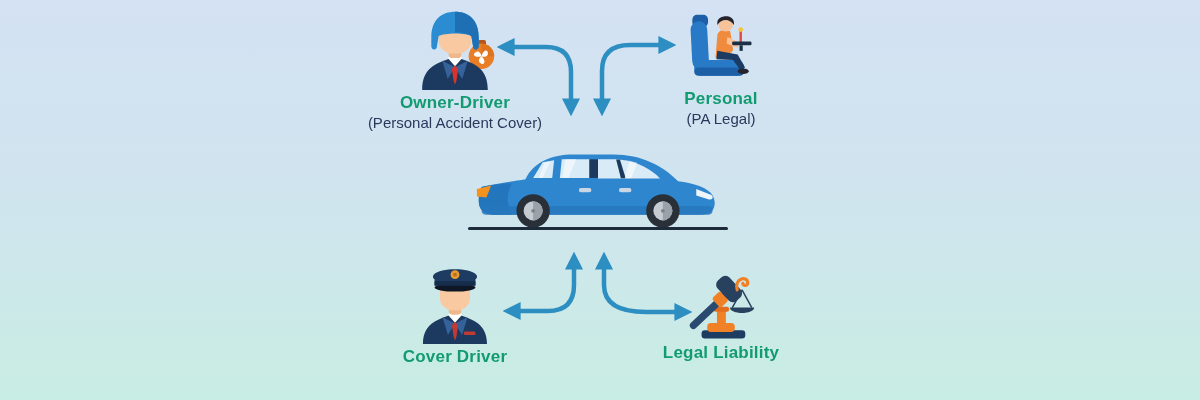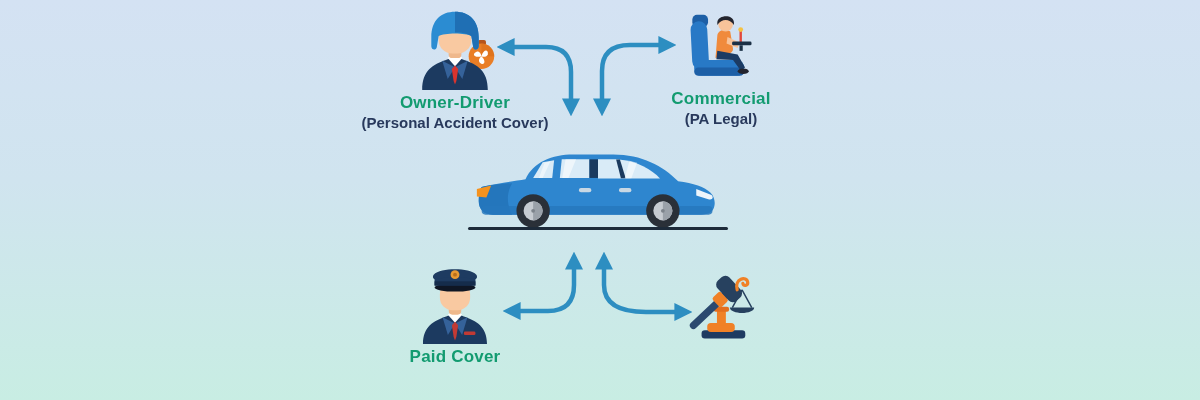--- a/index.html
+++ b/index.html
@@ -27,21 +27,21 @@
   .node-title {
     margin-top: 3px;
     font-size: 17px;
     font-weight: 700;
     letter-spacing: .2px;
     color: #129B70;
     line-height: 20px;
   }
   .node-subtitle {
     font-size: 15px;
-    font-weight: 700;
+    font-weight: 400;
     color: #28395C;
     line-height: 20px;
   }
   .car-wrap { position: absolute; left: 474px; top: 145px; line-height: 0; }
   .ground {
     position: absolute;
     left: 468px; top: 227px;
     width: 260px; height: 2.5px;
     background: #1D2B3A;
     border-radius: 2px;
@@ -147,21 +147,21 @@
         <path d="M36 11 C 37 3 53 2 54 11 L 54 14 C 49 7 41 7 36 14 Z" fill="#23242E"></path>
         <path d="M47 27 L 60 33 L 58 39 L 46 34 Z" fill="#F7C39A"></path>
         <path d="M36 42 L 58 46 L 66 60 L 61 63 L 53 52 L 35 51 Z" fill="#1C3B63"></path>
         <ellipse cx="64" cy="64" rx="6" ry="3" fill="#23242E"></ellipse>
         <rect x="60" y="20" width="2.6" height="13" fill="#E2483C"></rect>
         <circle cx="61.3" cy="19" r="2.6" fill="#F5C242"></circle>
         <rect x="52" y="32" width="21" height="4" rx="1.5" fill="#1B3046"></rect>
         <rect x="60" y="36" width="3.5" height="6" fill="#1B3046"></rect>
       </svg>
     </span>
-    <div class="node-title">Commercial</div>
+    <div class="node-title">Personal</div>
     <div class="node-subtitle">(PA Legal)</div>
   </div>
 
   <div class="node node-paid">
     <span class="icon">
       <svg width="86" height="80" viewBox="0 0 96 90">
         <path d="M12 90 C 12 70 24 64 38 59 L 48 55 L 58 59 C 72 64 84 70 84 90 Z" fill="#1C3A60"></path>
         <path d="M34 60 L 48 67 L 40 80 Z" fill="#35629A"></path>
         <path d="M62 60 L 48 67 L 56 80 Z" fill="#35629A"></path>
         <path d="M40 57 L 48 66 L 56 57 L 52 53 L 44 53 Z" fill="#FFFFFF"></path>
@@ -170,33 +170,34 @@
         <rect x="41" y="44" width="14" height="13" rx="4" fill="#EFB88C"></rect>
         <rect x="31" y="20" width="34" height="32" rx="14" fill="#F9C9A1"></rect>
         <ellipse cx="48" cy="26.5" rx="23" ry="4.5" fill="#0F1624"></ellipse>
         <path d="M25 24 L 71 24 L 71 17 C 71 6 25 6 25 17 Z" fill="#1E3B61"></path>
         <path d="M24 12 C 32 4 64 4 72 12 C 74 15 72 18 68 17 C 55 14 41 14 28 17 C 24 18 22 15 24 12 Z" fill="#1E3B61"></path>
         <rect x="25" y="19.5" width="46" height="5" fill="#152C4B"></rect>
         <circle cx="48" cy="12" r="5" fill="#E89A33"></circle>
         <circle cx="48" cy="12" r="2.2" fill="#B96F1C"></circle>
       </svg>
     </span>
-    <div class="node-title">Paid Cover</div>
+    <div class="node-title">Cover Driver</div>
   </div>
 
   <div class="node node-legal">
     <span class="icon">
       <svg width="80" height="68" viewBox="0 0 96 84">
         <rect x="24" y="72" width="54" height="10" rx="4" fill="#1E3B61"></rect>
         <rect x="31" y="63" width="34" height="11" rx="4.5" fill="#F08126"></rect>
         <rect x="43" y="46" width="11" height="20" fill="#F08126"></rect>
         <rect x="39" y="43" width="19" height="6" rx="2.5" fill="#E36F1E"></rect>
         <line x1="14" y1="66" x2="52" y2="30" stroke="#2B4A70" stroke-width="9" stroke-linecap="round"></line>
         <rect x="-7" y="-8" width="14" height="16" rx="3" fill="#F08126" transform="translate(47,34) rotate(-43)"></rect>
         <rect x="-17" y="-10" width="34" height="20" rx="7" fill="#27415F" transform="translate(58,21) rotate(47)"></rect>
         <path d="M68 22 C 64 8 80 4 81 13 C 81.5 17 76 18 75 14" stroke="#F08126" stroke-width="4" fill="none" stroke-linecap="round"></path>
         <path d="M74 22 L 62 44 M74 22 L 86 44" stroke="#27415F" stroke-width="1.8"></path>
         <path d="M59 44 L 89 44 C 89 53 59 53 59 44 Z" fill="#27415F"></path>
       </svg>
     </span>
+    <div class="node-title">Legal Liability</div>
   </div>
 
 </div>
 
 </body></html>

